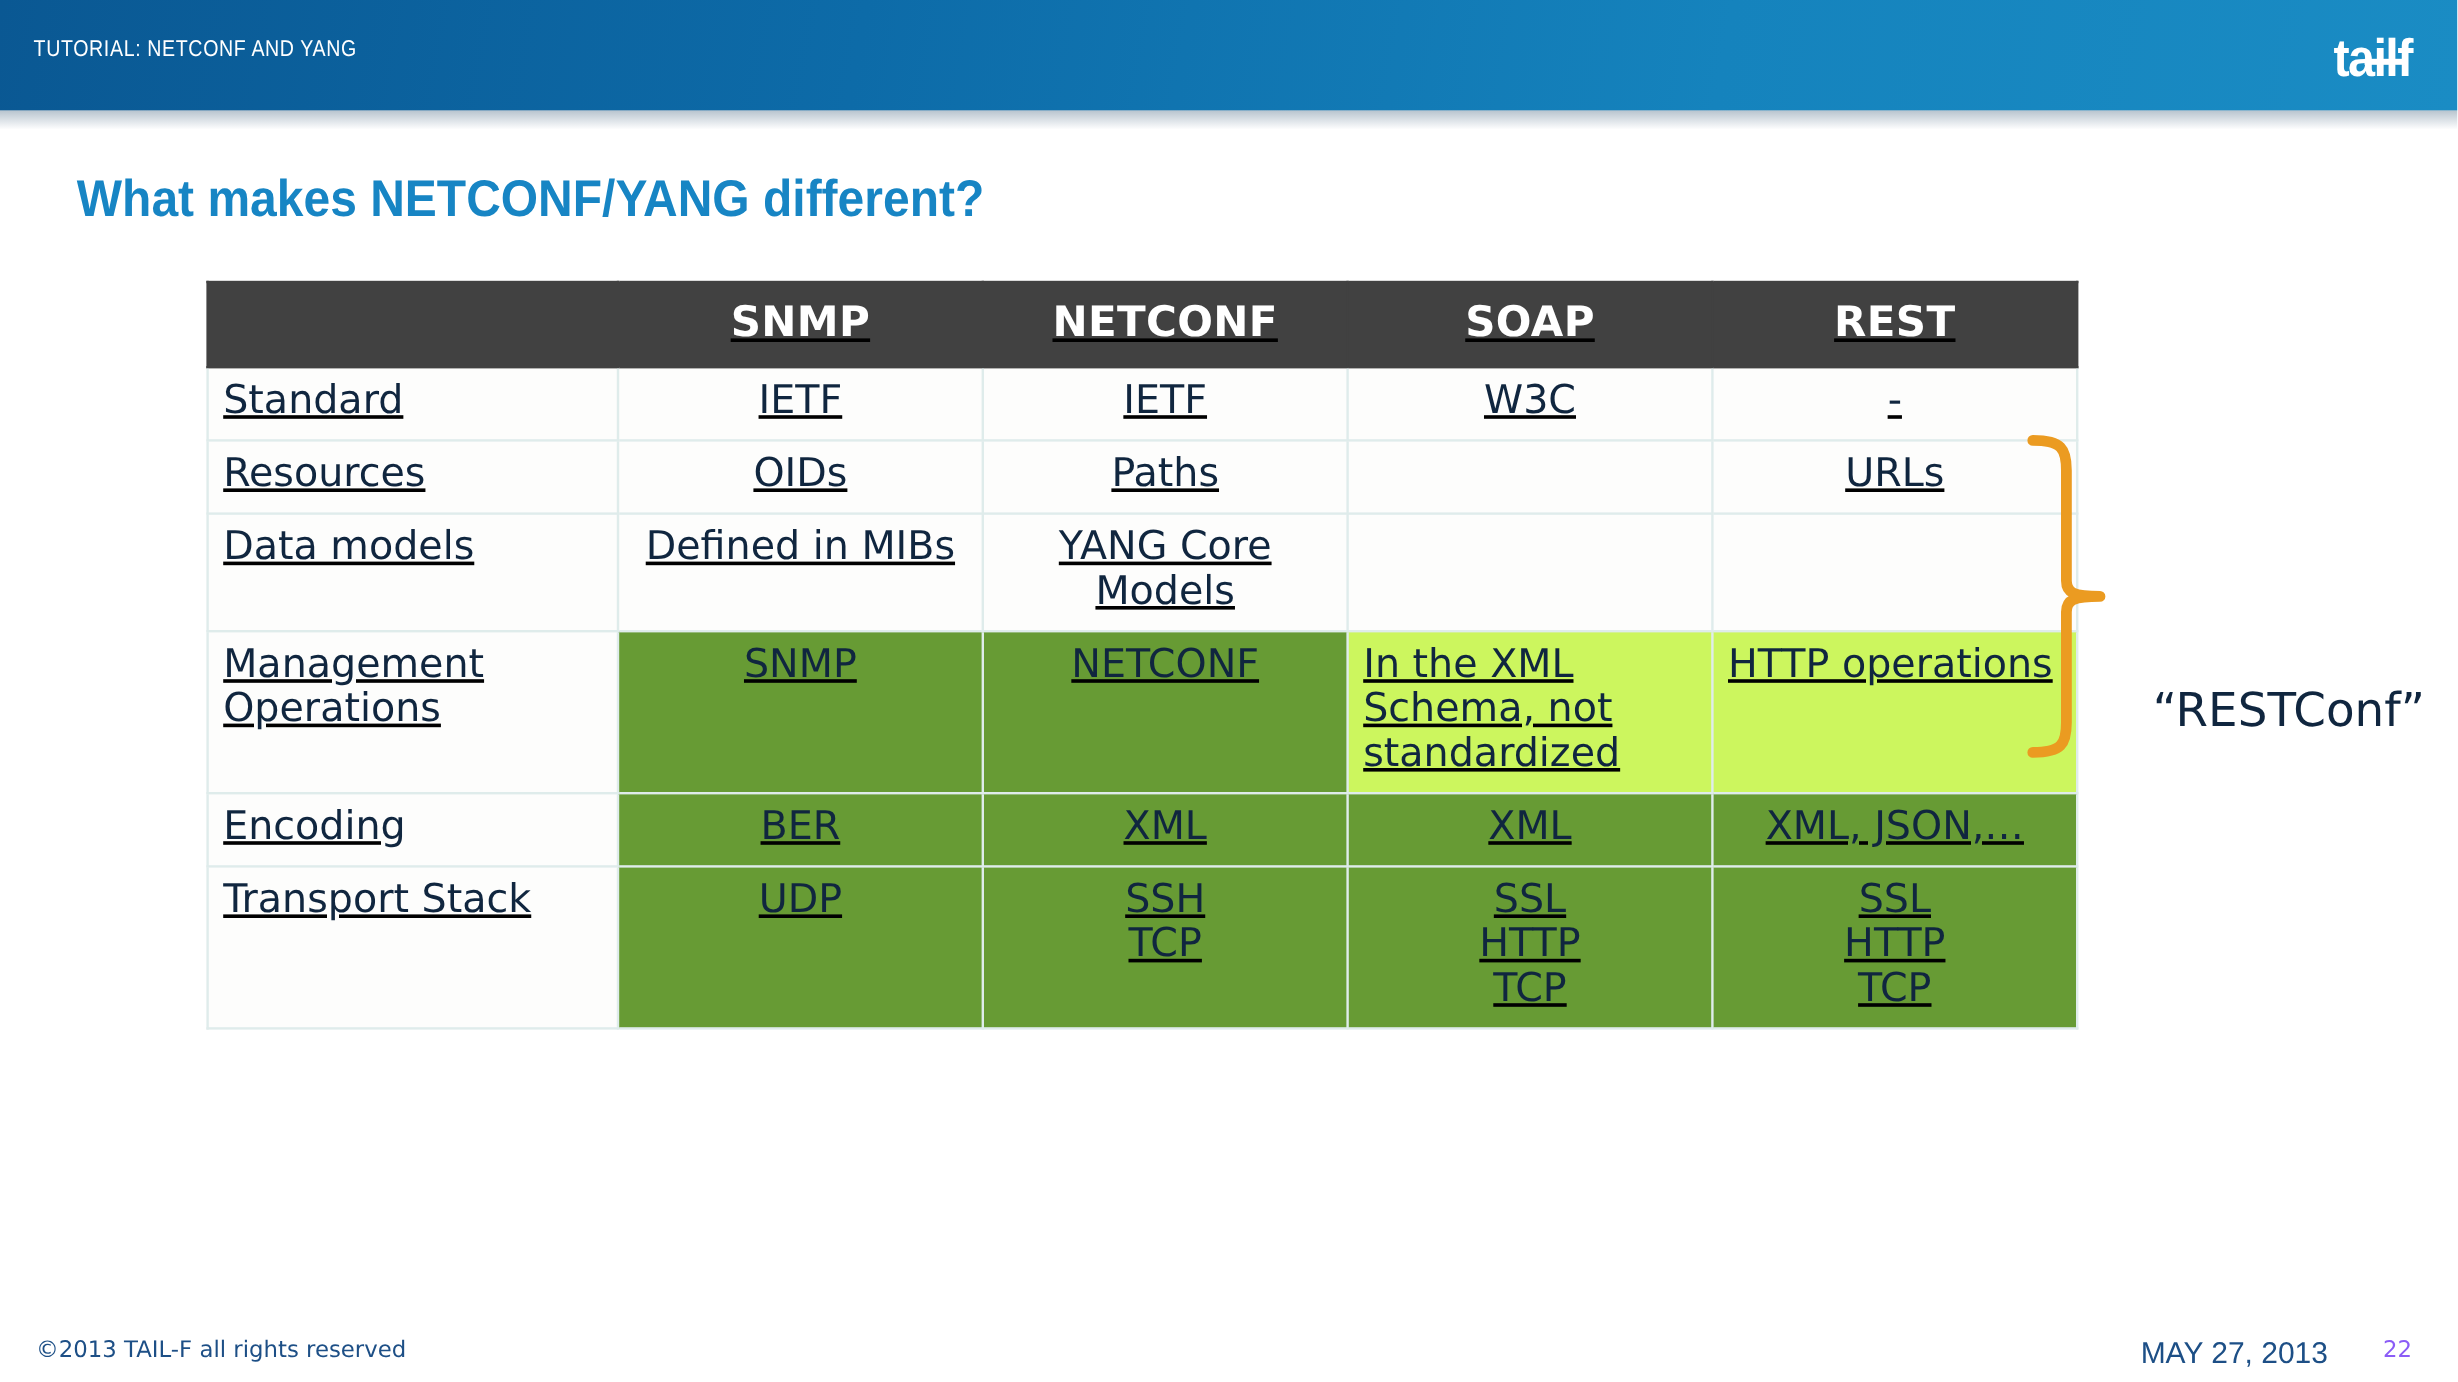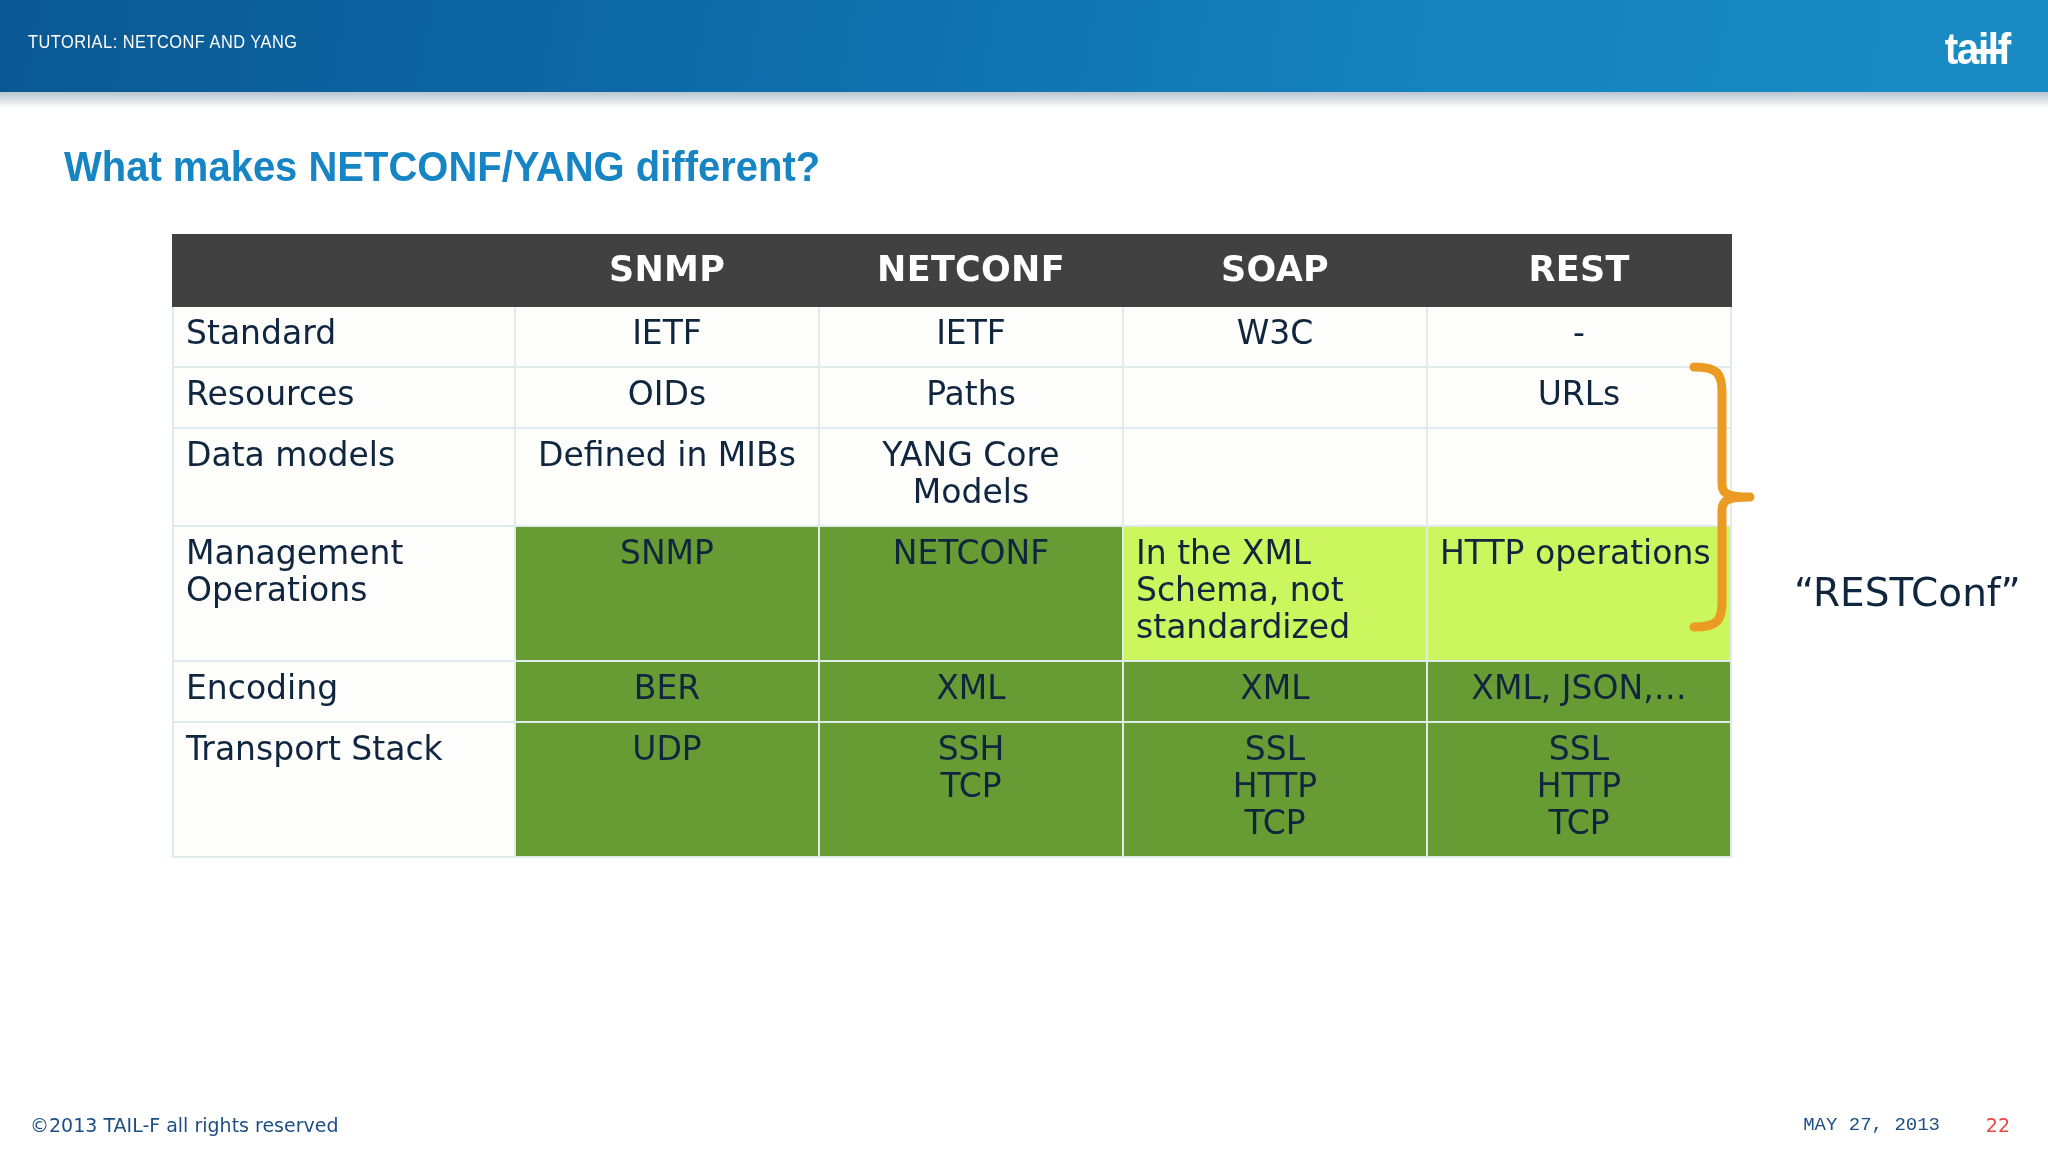--- a/index.html
+++ b/index.html
@@ -90,43 +90,44 @@
     position: absolute;
     left: 30px; top: 1114px;
     font-size: 19px;
     color: #1d4f86;
     font-family: "DejaVu Sans", sans-serif;
     white-space: nowrap;
   }
   #footer-date {
     position: absolute;
     right: 108px; top: 1114px;
-    font-size: 19px;
+    font-size: 25px;
     color: #1d4f86;
-    font-family: Liberation Mono, monospace;
+    font-family: Liberation Sans, sans-serif;
     white-space: nowrap;
   }
   #footer-page {
     position: absolute;
     right: 38px; top: 1114px;
     font-size: 19px;
-    color: #ef4444;
+    color: #8b5cf6;
     font-family: "DejaVu Sans", sans-serif;
     white-space: nowrap;
   }
 
   
   #cmp-table {
     position: absolute;
     left: 172px;
     top: 234px;
     width: 1518px;
     border-collapse: collapse;
     table-layout: fixed;
     font-family: "DejaVu Sans", sans-serif;
+    text-decoration: underline;
   }
   #cmp-table td, #cmp-table th {
     border: 2px solid #dfeceb;
     vertical-align: top;
     padding: 8px 12px 14px 12px;
     color: #10263f;
     font-size: 33px;
     line-height: 1.12;
     font-weight: normal;
   }

